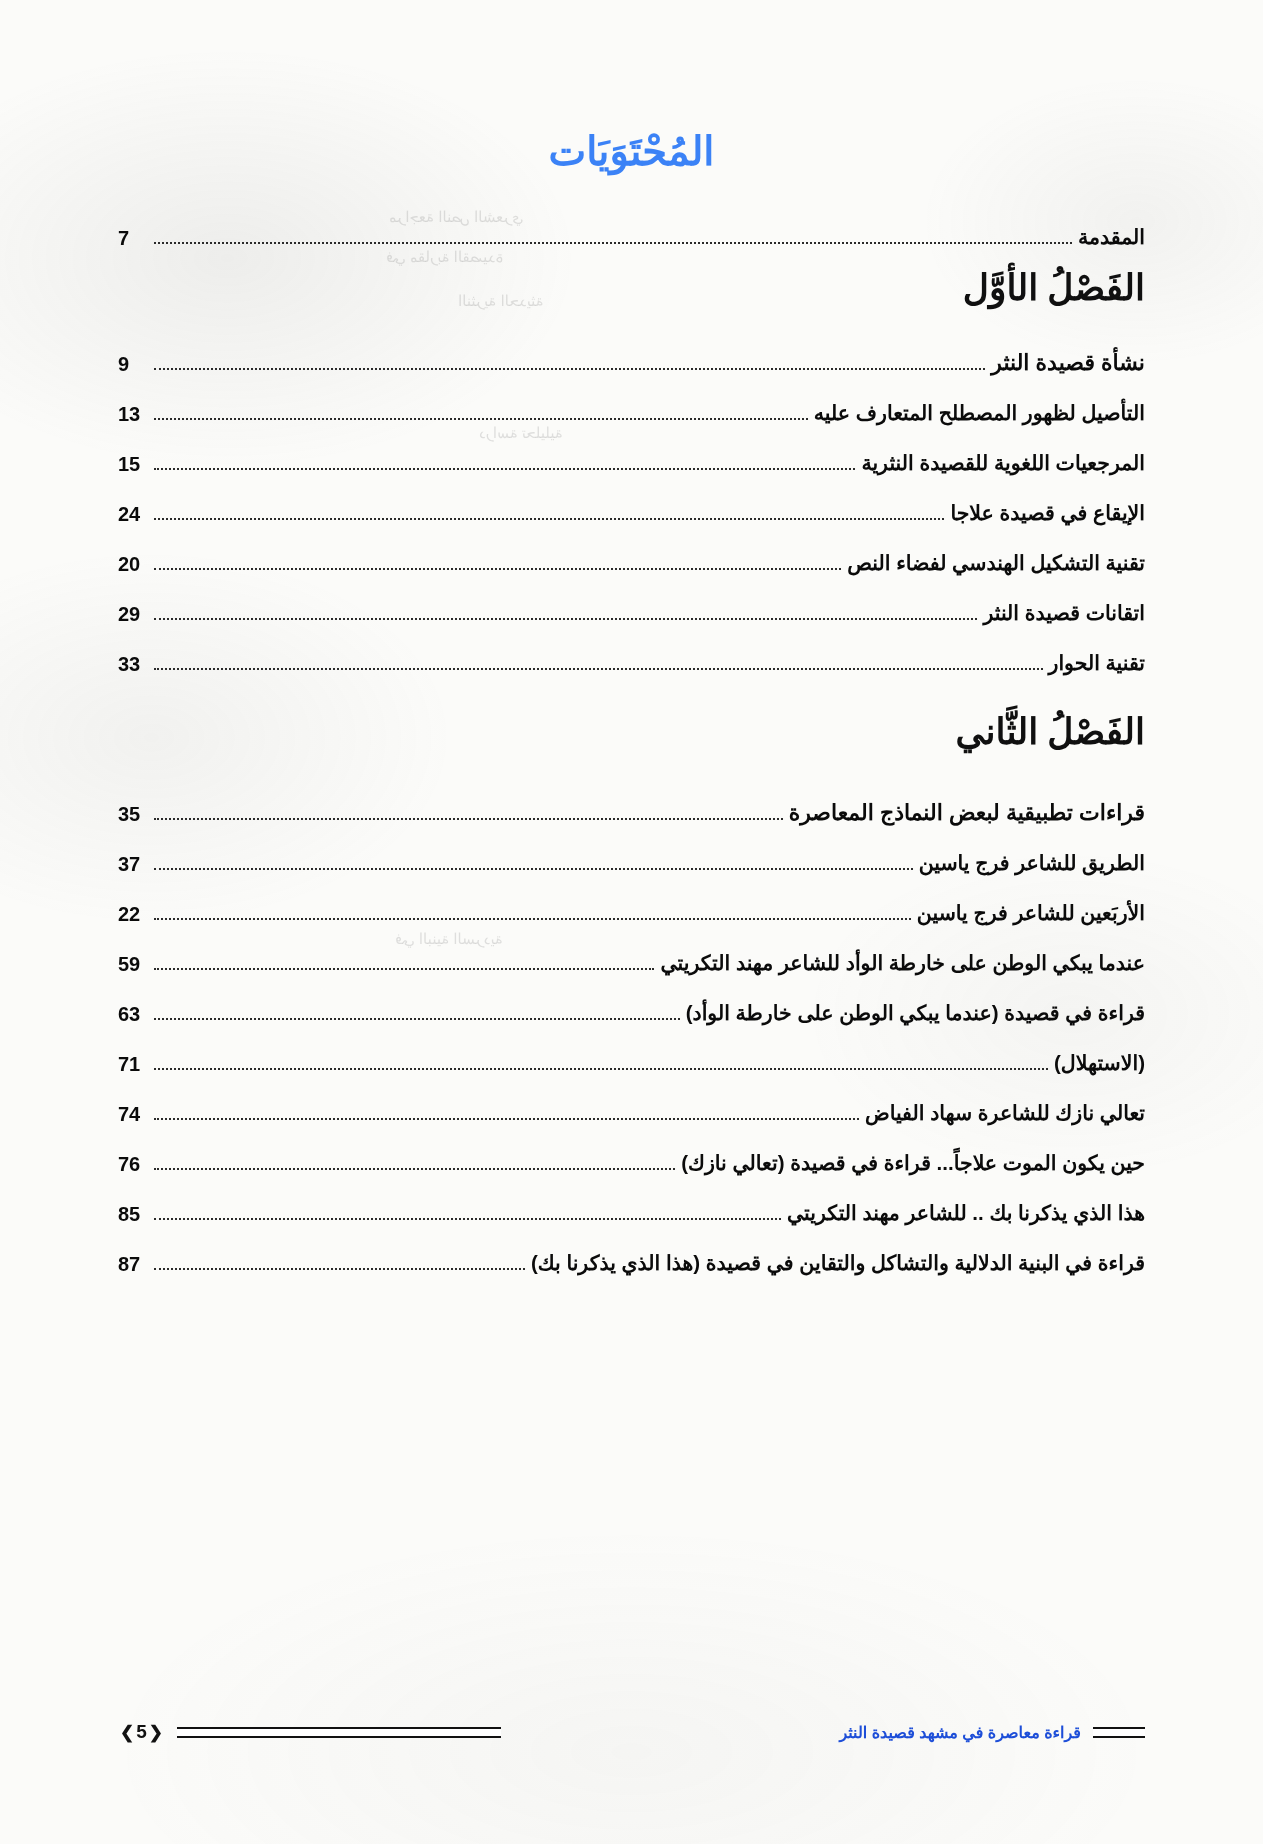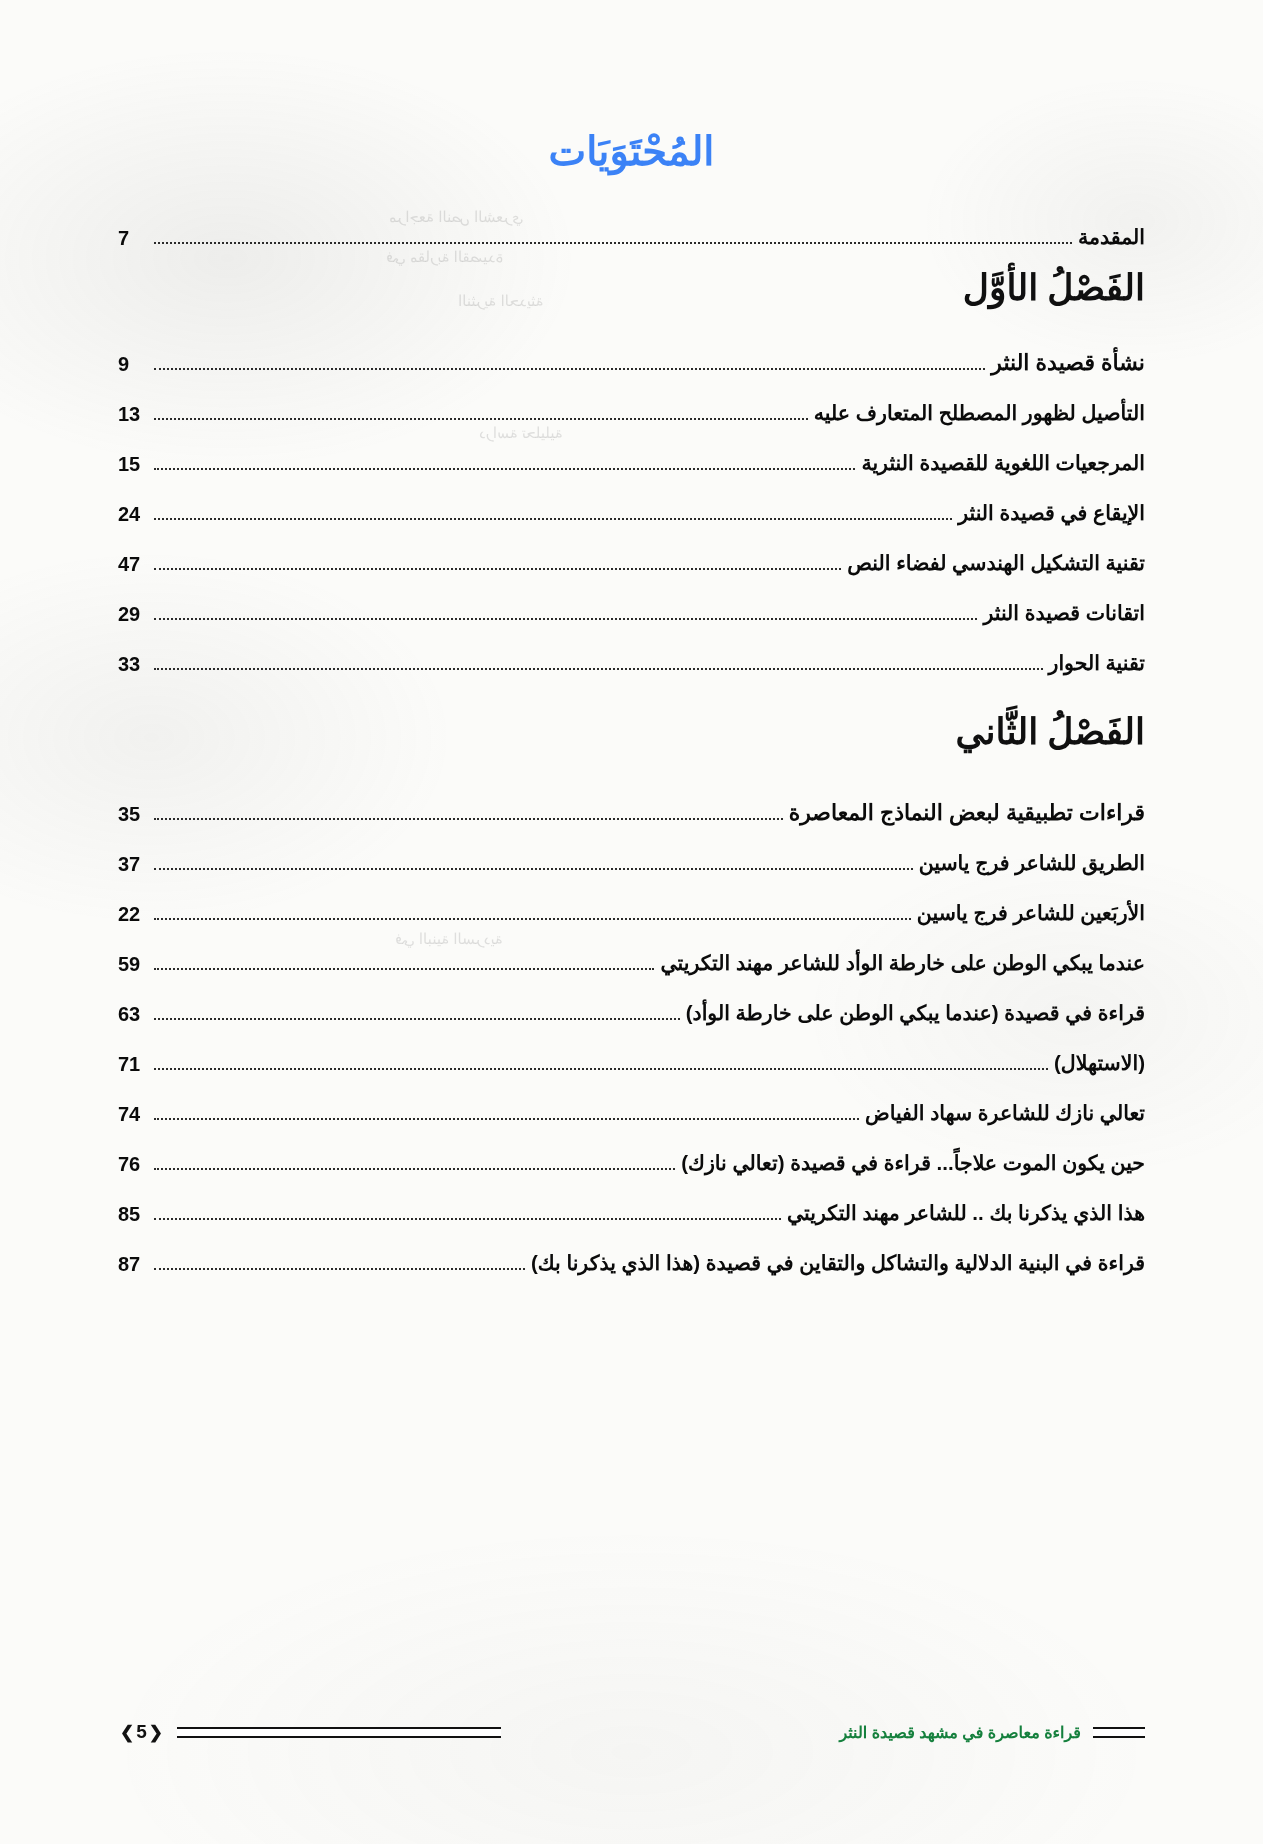--- a/index.html
+++ b/index.html
@@ -113,21 +113,21 @@
     z-index: 4;
     display: flex;
     align-items: center;
     direction: rtl;
     padding: 0 118px;
     box-sizing: border-box;
   }
   .footer-text {
     font-size: 16px;
     font-weight: 700;
-    color: #15803d;
+    color: #1d4ed8;
     white-space: nowrap;
   }
   .rule-right, .rule-left {
     height: 7px;
     border-top: 2px solid #111;
     border-bottom: 2px solid #111;
     background: #fff;
   }
   .rule-right { width: 52px; margin-left: 12px; }
   .rule-left { flex: 1 1 auto; margin-right: 14px; max-width: 400px; }
@@ -183,28 +183,28 @@
       <span class="t-label">التأصيل لظهور المصطلح المتعارف عليه</span>
       <span class="t-dots"></span>
       <span class="t-page">13</span>
     </div>
     <div class="toc-line">
       <span class="t-label">المرجعيات اللغوية للقصيدة النثرية</span>
       <span class="t-dots"></span>
       <span class="t-page">15</span>
     </div>
     <div class="toc-line">
-      <span class="t-label">الإيقاع في قصيدة النثر</span>
+      <span class="t-label">الإيقاع في قصيدة علاجا</span>
       <span class="t-dots"></span>
       <span class="t-page">24</span>
     </div>
     <div class="toc-line">
       <span class="t-label">تقنية التشكيل الهندسي لفضاء النص</span>
       <span class="t-dots"></span>
-      <span class="t-page">47</span>
+      <span class="t-page">20</span>
     </div>
     <div class="toc-line">
       <span class="t-label">اتقانات قصيدة النثر</span>
       <span class="t-dots"></span>
       <span class="t-page">29</span>
     </div>
     <div class="toc-line">
       <span class="t-label">تقنية الحوار</span>
       <span class="t-dots"></span>
       <span class="t-page">33</span>

